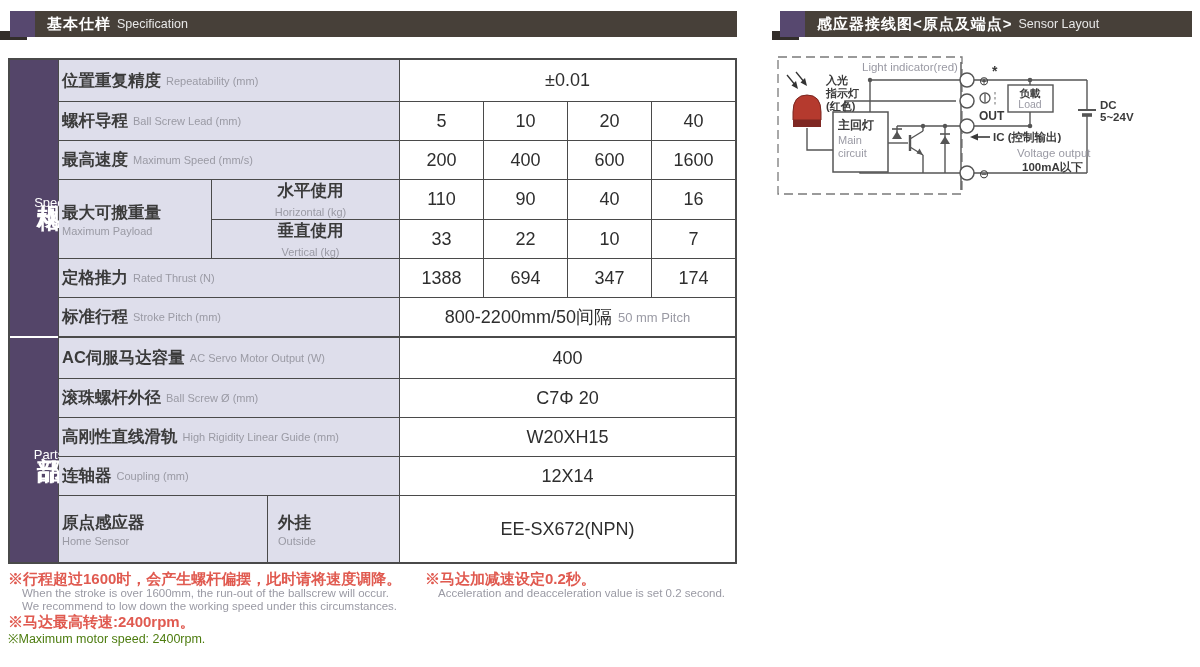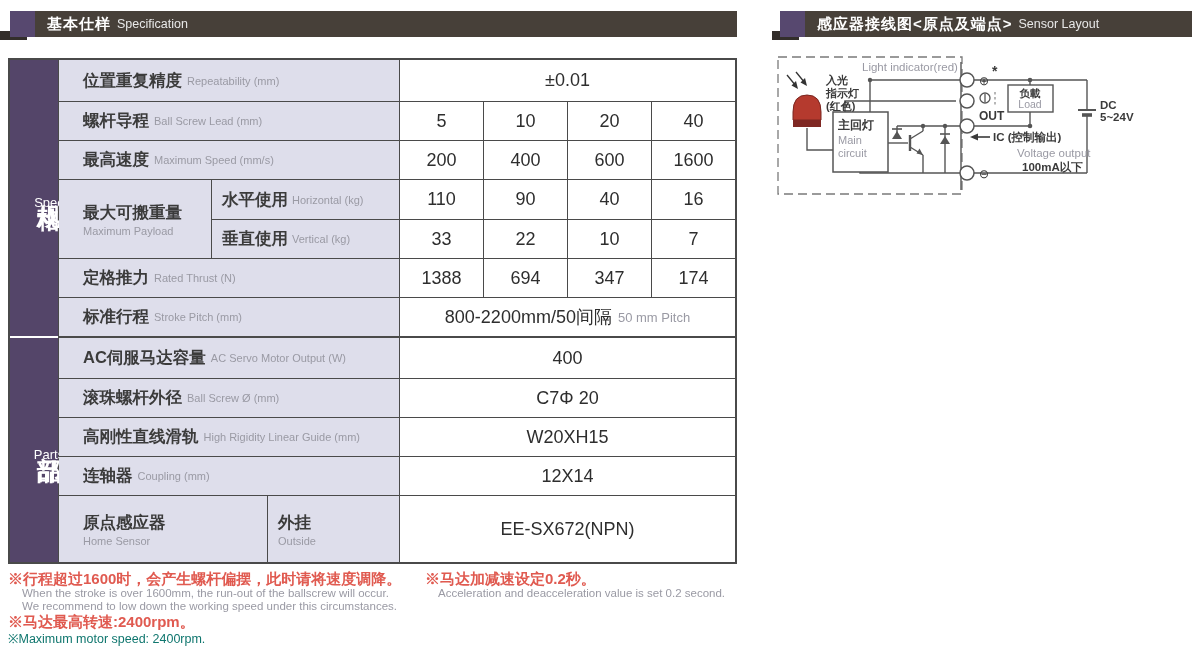--- a/index.html
+++ b/index.html
@@ -27,48 +27,48 @@
   .sb-en { font-size:13px; margin-top:3px; }
 
   .rows { flex:1; display:flex; flex-direction:column; }
   .row { display:flex; border-bottom:1px solid #4a4a4a; }
   .row.sect { border-bottom-width:2px; }
   .row.last { border-bottom:none; }
   .h42{height:42px}.h39{height:39px}.h40{height:40px}.h41{height:41px}
   .h79{height:79px}.h66{height:66px}
 
   .lbl { width:341px; background:#dedeeb; border-right:1px solid #4a4a4a;
-    display:flex; align-items:center; padding-left:24px; gap:5px; overflow:hidden; }
+    display:flex; align-items:center; padding-left:3px; gap:5px; overflow:hidden; }
   .lbl .cn { font-size:16.5px; font-weight:bold; color:#3b3b3b; white-space:nowrap; }
   .lbl .en { font-size:11px; color:#9a9aa4; white-space:nowrap; }
   .lbl.stacked { flex-direction:column; align-items:flex-start; justify-content:center; gap:1px; }
   .w153{width:153px}.w188{width:188px}.w209{width:209px}.w132{width:132px}
   .sub { background:#dedeeb; border-right:1px solid #4a4a4a; display:flex;
-    align-items:center; padding-left:10px; gap:4px; overflow:hidden; }
+    align-items:center; padding-left:10px; gap:4px; overflow:hidden;flex-direction:column; }
   .sub .cn { font-size:16.5px; font-weight:bold; color:#3b3b3b; white-space:nowrap; }
   .sub .en { font-size:11px; color:#9a9aa4; white-space:nowrap; }
   .sub.stacked { flex-direction:column; align-items:flex-start; justify-content:center; gap:1px; }
 
   .valspan { flex:1; display:flex; align-items:center; justify-content:center;
     font-size:18px; color:#2e2e2e; background:#fff; gap:6px; }
   .valspan .suffix { font-size:13px; color:#9a9aa4; }
   .vals { flex:1; display:flex; }
   .vc { flex:1; display:flex; align-items:center; justify-content:center;
     font-size:18px; color:#2e2e2e; background:#fff; }
   .vc + .vc { border-left:1px solid #4a4a4a; }
 
   .grp { flex:1; display:flex; flex-direction:column; }
   .subrow { display:flex; }
   .subrow.top { height:40px; border-bottom:1px solid #4a4a4a; }
   .subrow.bot { height:38px; }
 
   
   .note-red { position:absolute; color:#e05a50; font-size:15px; font-weight:bold; }
   .note-gray { position:absolute; color:#9a9aa4; font-size:11.5px; }
-  .note-gray2 { position:absolute; color:#0f766e; font-size:12.5px; }
+  .note-gray2 { position:absolute; color:#4d7c0f; font-size:12.5px; }
 
   
   #diagram { position:absolute; left:770px; top:40px; }
   text { font-family:"Liberation Sans", sans-serif; }
 </style>
 </head>
 <body>
 
 <div class="fold" style="left:0; top:31px;"></div>
 <div class="hdr-bar" style="left:35px; width:702px;">

